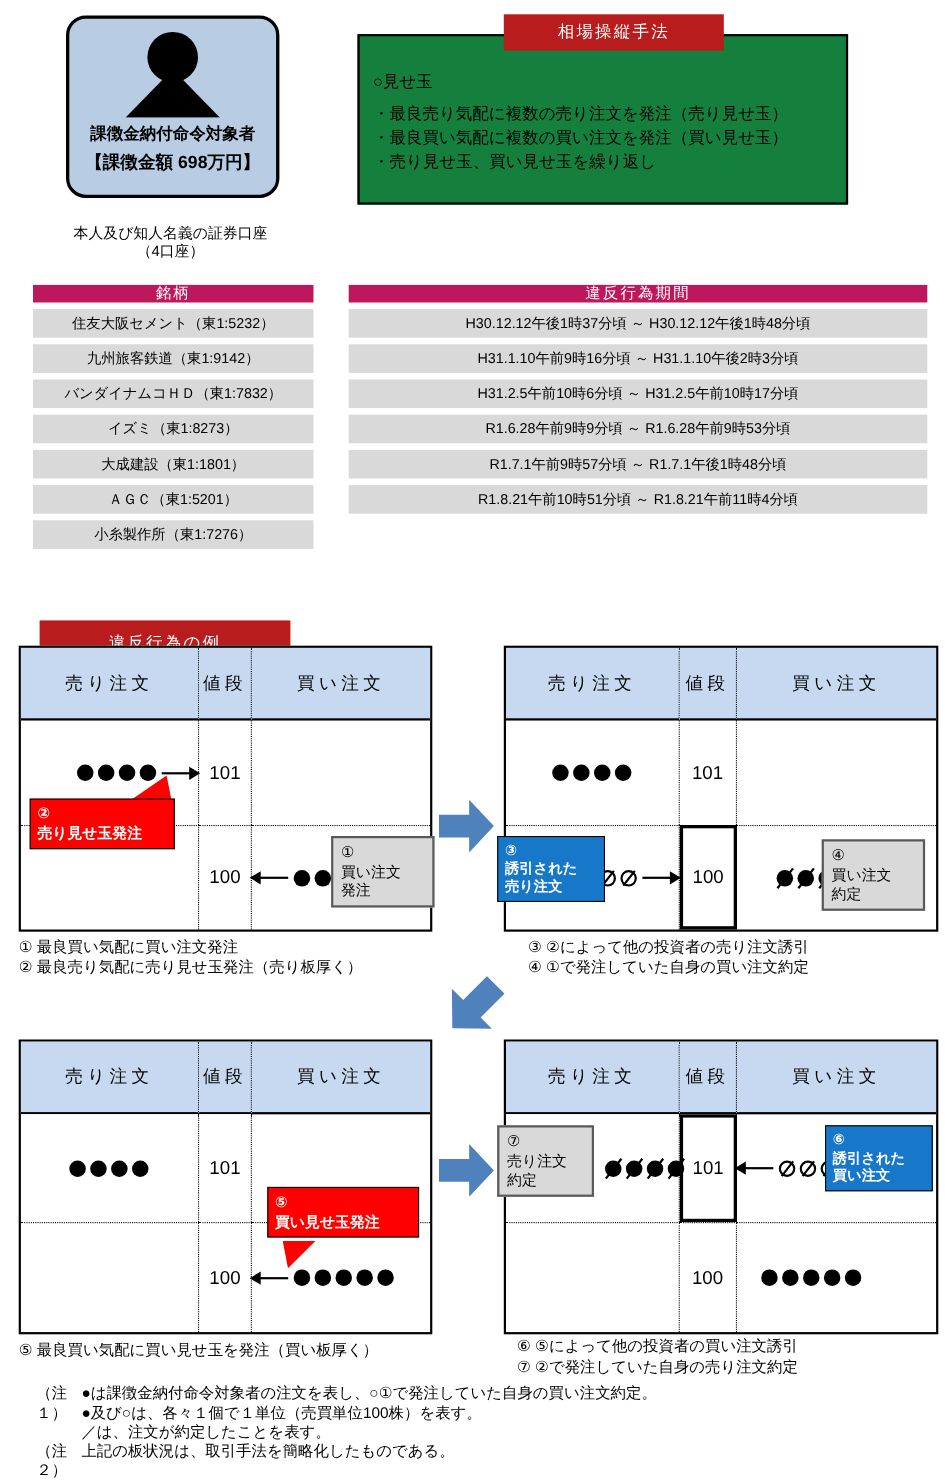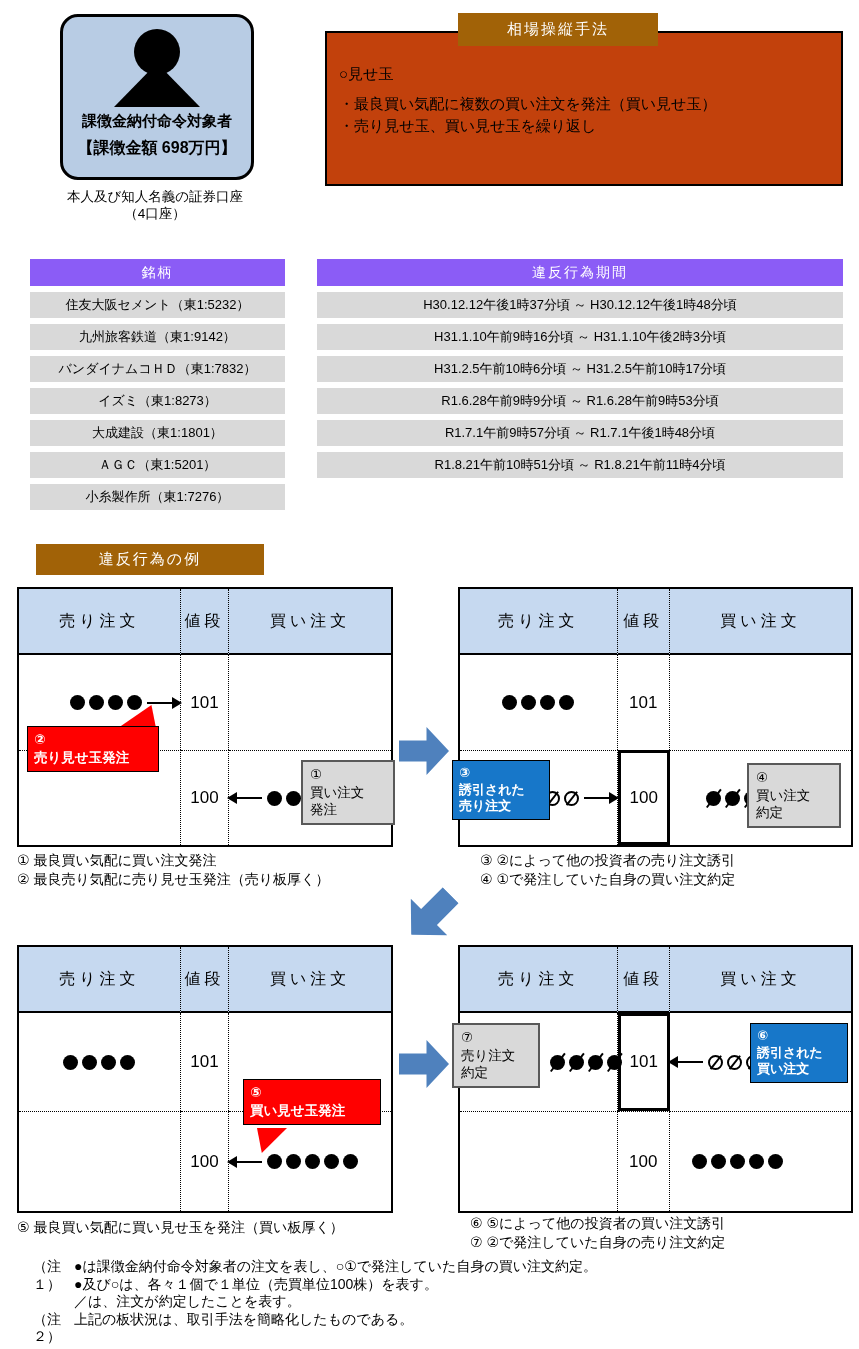--- a/index.html
+++ b/index.html
@@ -3,40 +3,40 @@
 <meta charset="utf-8">
 <style>
   html,body{margin:0;padding:0;}
   body{
     width:859px;height:1349px;position:relative;background:#ffffff;color:#000;
     font-family:"Liberation Sans","DejaVu Sans",sans-serif;
     -webkit-font-smoothing:antialiased;overflow:hidden;
   }
   .abs{position:absolute;}
   
-  .hdr-bar{position:absolute;background:#a16207;color:#fff;display:flex;align-items:center;justify-content:center;letter-spacing:2px;}
+  .hdr-bar{position:absolute;background:#b91c1c;color:#fff;display:flex;align-items:center;justify-content:center;letter-spacing:2px;}
   
   #offender-box{left:60px;top:14px;width:188px;height:160px;background:#B8CCE4;border:3px solid #000;border-radius:18px;display:flex;flex-direction:column;align-items:center;}
   .person-head{width:46px;height:46px;border-radius:50%;background:#000;margin-top:12px;flex:none;}
   .person-body{width:86px;height:44px;background:#000;clip-path:polygon(50% 0,100% 100%,0 100%);margin-top:-12px;flex:none;}
   .offender-title{font-weight:bold;font-size:15px;margin-top:5px;white-space:nowrap;}
   .offender-amount{font-weight:bold;font-size:16px;margin-top:7px;white-space:nowrap;}
-  #offender-caption{left:38px;top:188px;width:234px;text-align:center;font-size:13.5px;line-height:17px;}
-  
-  #method-panel{left:325px;top:31px;width:518px;height:155px;border:2px solid #000;background:#c2410c;box-sizing:border-box;padding:32px 10px 0 12px;font-size:15px;}
+  #offender-caption{left:38px;top:203px;width:234px;text-align:center;font-size:13.5px;line-height:17px;}
+  
+  #method-panel{left:325px;top:31px;width:446px;height:155px;border:2px solid #000;background:#15803d;box-sizing:border-box;padding:32px 10px 0 12px;font-size:15px;}
   #method-header{left:458px;top:13px;width:200px;height:33px;font-size:15px;}
   #method-title{margin-bottom:9px;}
   .bullet-line{line-height:22px;white-space:nowrap;}
   
   .flat-table{position:absolute;}
-  .tbl-hdr{height:27px;background:#8b5cf6;color:#fff;display:flex;align-items:center;justify-content:center;font-size:14px;letter-spacing:2px;}
+  .tbl-hdr{height:16px;background:#be185d;color:#fff;display:flex;align-items:center;justify-content:center;font-size:14px;letter-spacing:2px;}
   .tbl-row{height:26px;margin-top:6px;background:#D9D9D9;display:flex;align-items:center;justify-content:center;font-size:13px;white-space:nowrap;}
   #stocks-table{left:30px;top:259px;width:255px;}
   #periods-table{left:317px;top:259px;width:526px;}
-  #example-header{left:36px;top:544px;width:228px;height:31px;font-size:15px;}
+  #example-header{left:36px;top:564px;width:228px;height:41px;font-size:15px;}
   
   .book{position:absolute;display:grid;border:2px solid #000;background:#fff;box-sizing:border-box;z-index:1;}
   .book-l{grid-template-columns:43.5% 13% 43.5%;}
   .book-r{grid-template-columns:40.3% 13.4% 46.3%;}
   .book-top{grid-template-rows:66px 95px 95px;}
   .book-bottom{grid-template-rows:66px 98px 100px;}
   .bh{background:#C6D9F0;display:flex;align-items:center;justify-content:center;font-size:16px;letter-spacing:4px;border-bottom:2px solid #000;box-sizing:border-box;}
   .bc{display:flex;align-items:center;position:relative;box-sizing:border-box;font-size:17px;}
   .cdiv{border-right:1.5px dotted #000;}
   .rdiv{border-top:1.5px dotted #000;}
@@ -100,20 +100,21 @@
   <div class="offender-amount">【課徴金額 698万円】</div>
 </div>
 <div class="abs" id="offender-caption">
     <div class="cap-line">本人及び知人名義の証券口座</div>
     <div class="cap-line">（4口座）</div>
   </div>
 
 <div class="abs" id="method-panel">
   <div id="method-title">○見せ玉</div>
   <div>
+      <div class="bullet-line">・最良売り気配に複数の売り注文を発注（売り見せ玉）</div>
       <div class="bullet-line">・最良買い気配に複数の買い注文を発注（買い見せ玉）</div>
       <div class="bullet-line">・売り見せ玉、買い見せ玉を繰り返し</div>
     </div>
 </div>
 <div class="hdr-bar" id="method-header">相場操縦手法</div>
 
 <div class="flat-table" id="stocks-table">
   <div class="tbl-hdr">銘柄</div>
   <div>
       <div class="tbl-row">住友大阪セメント（東1:5232）</div>

